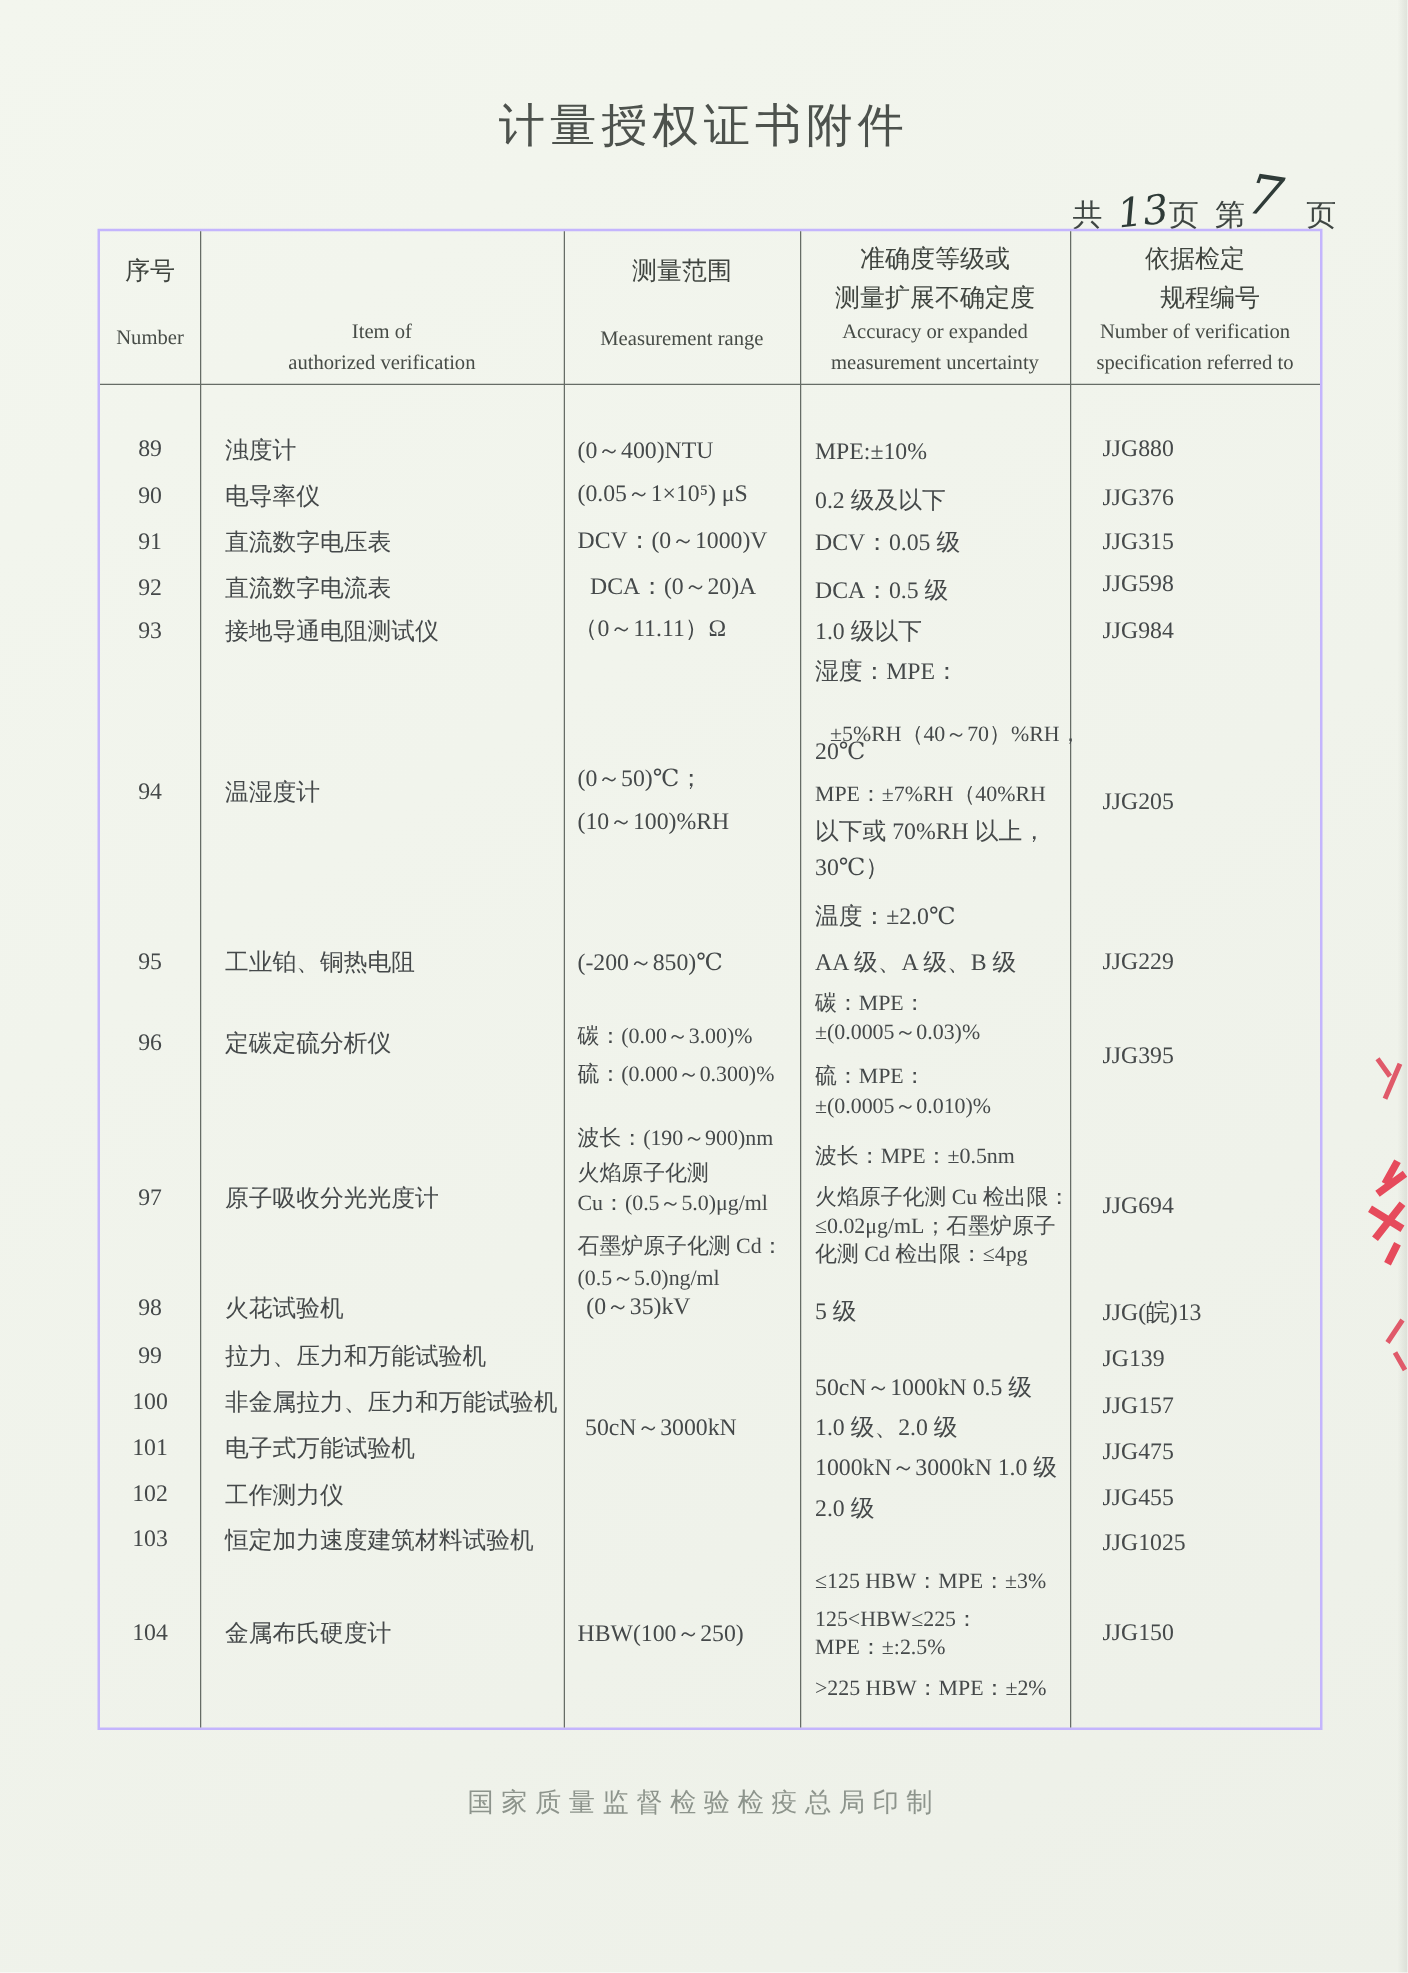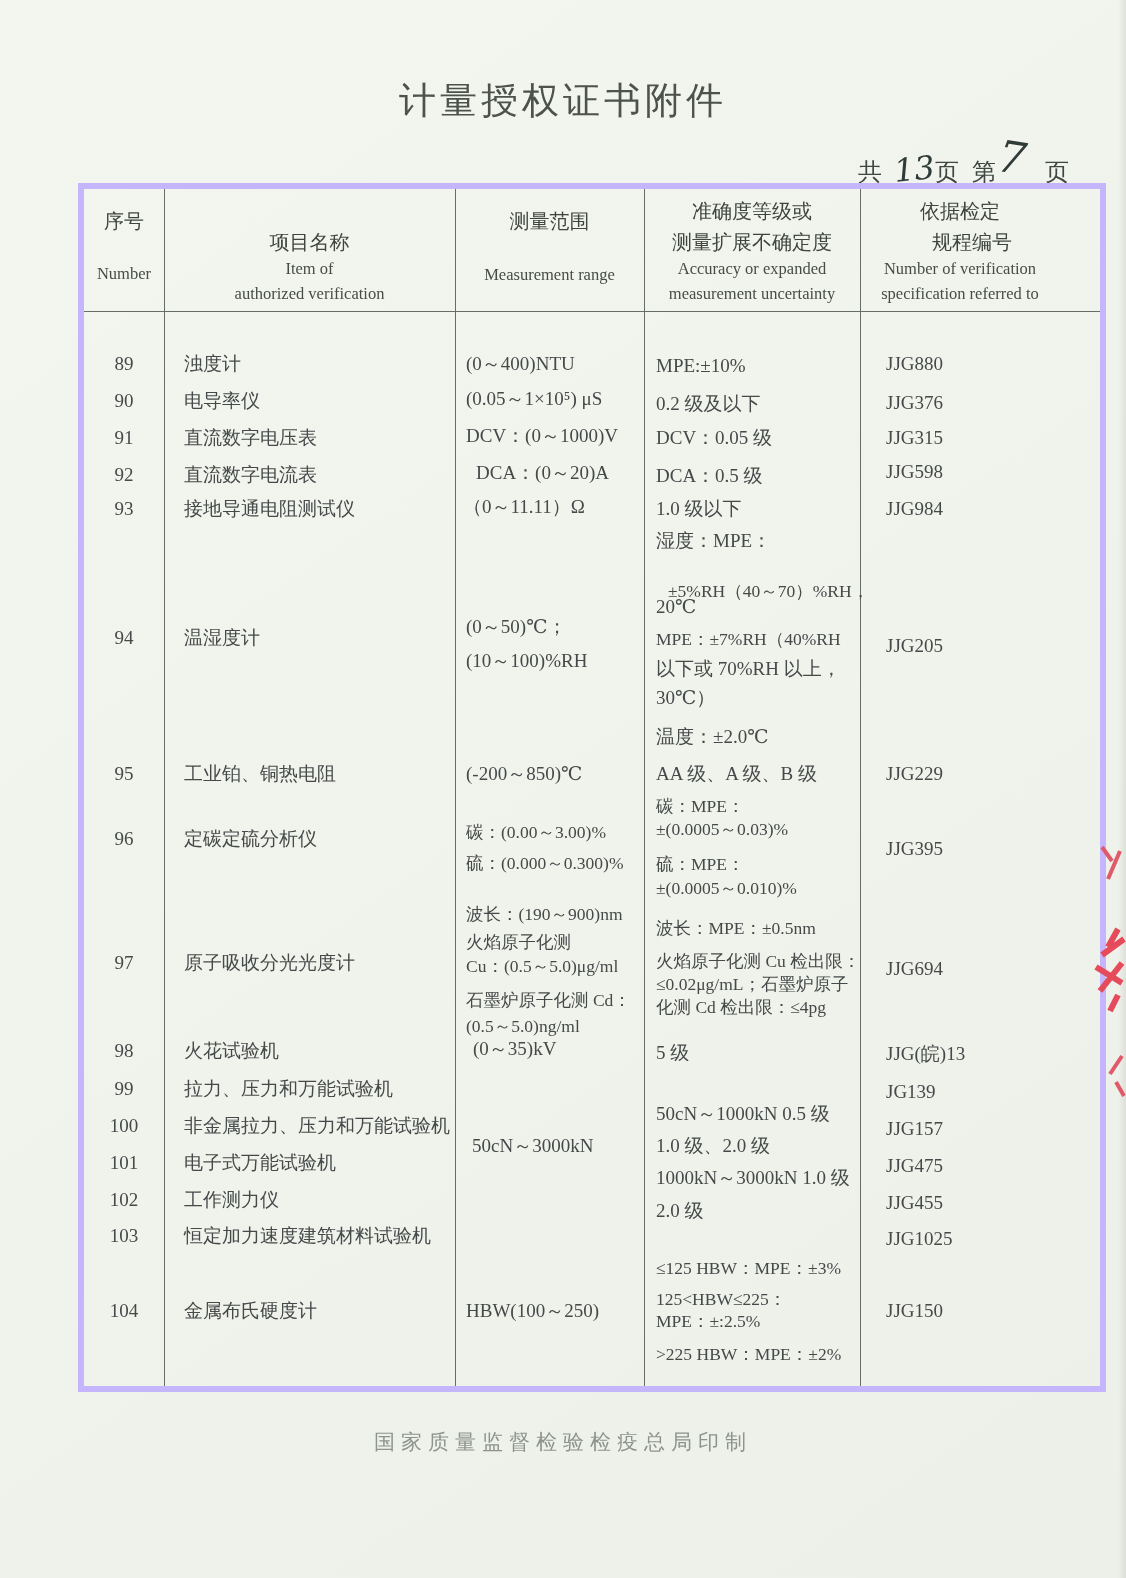--- a/index.html
+++ b/index.html
@@ -14,21 +14,21 @@
   
   .doc-title{position:absolute;top:76px;left:0;width:100%;text-align:center;
     font-size:37px;letter-spacing:4px;color:#4d524d;font-weight:500;}
   
   .pagination{position:absolute;top:144px;left:850px;width:230px;height:52px;
     font-size:24px;color:#3f4643;}
   .pagination .pc{position:absolute;white-space:nowrap;}
   .hand{font-style:italic;color:#2f3b38;font-family:"DejaVu Serif","Liberation Serif",serif;}
   
   .tbl{position:absolute;left:78px;top:183px;width:976px;height:1197px;
-    border:6px solid #c4b5fd;padding-left:40px;}
+    border:2px solid #c4b5fd;}
   .vline{position:absolute;top:0;bottom:0;width:1px;background:#666c66;}
   .hline{position:absolute;left:0;right:0;height:1px;background:#666c66;}
   .hdr span,.bodycell span{position:absolute;white-space:nowrap;transform:translateY(-50%);}
   .hdr{position:absolute;top:0;left:0;right:0;height:122px;}
   .zh{font-size:20px;color:#3f443f;}
   .en{font-size:16.5px;color:#474c47;}
   
   .bodycell{position:absolute;top:122px;bottom:0;}
   .c-no{left:0;width:80px;}
   .c-item{left:80px;width:291px;}
@@ -63,21 +63,20 @@
   <div class="vline" style="left:80px;"></div>
   <div class="vline" style="left:371px;"></div>
   <div class="vline" style="left:560px;"></div>
   <div class="vline" style="left:776px;"></div>
   <div class="hline" style="top:122px;"></div>
 
   <div class="hdr">
     <span class="zh" style="left:0;top:32px;width:80px;text-align:center;">序号</span>
     <span class="en" style="left:0;top:85px;width:80px;text-align:center;">Number</span>
 
-    <span class="zh" style="left:80px;top:53px;width:291px;text-align:center;">项目名称</span>
     <span class="en" style="left:80px;top:80px;width:291px;text-align:center;">Item of</span>
     <span class="en" style="left:80px;top:105px;width:291px;text-align:center;">authorized verification</span>
 
     <span class="zh" style="left:371px;top:32px;width:189px;text-align:center;">测量范围</span>
     <span class="en" style="left:371px;top:86px;width:189px;text-align:center;">Measurement range</span>
 
     <span class="zh" style="left:560px;top:22px;width:216px;text-align:center;">准确度等级或</span>
     <span class="zh" style="left:560px;top:53px;width:216px;text-align:center;">测量扩展不确定度</span>
     <span class="en" style="left:560px;top:80px;width:216px;text-align:center;">Accuracy or expanded</span>
     <span class="en" style="left:560px;top:105px;width:216px;text-align:center;">measurement uncertainty</span>

